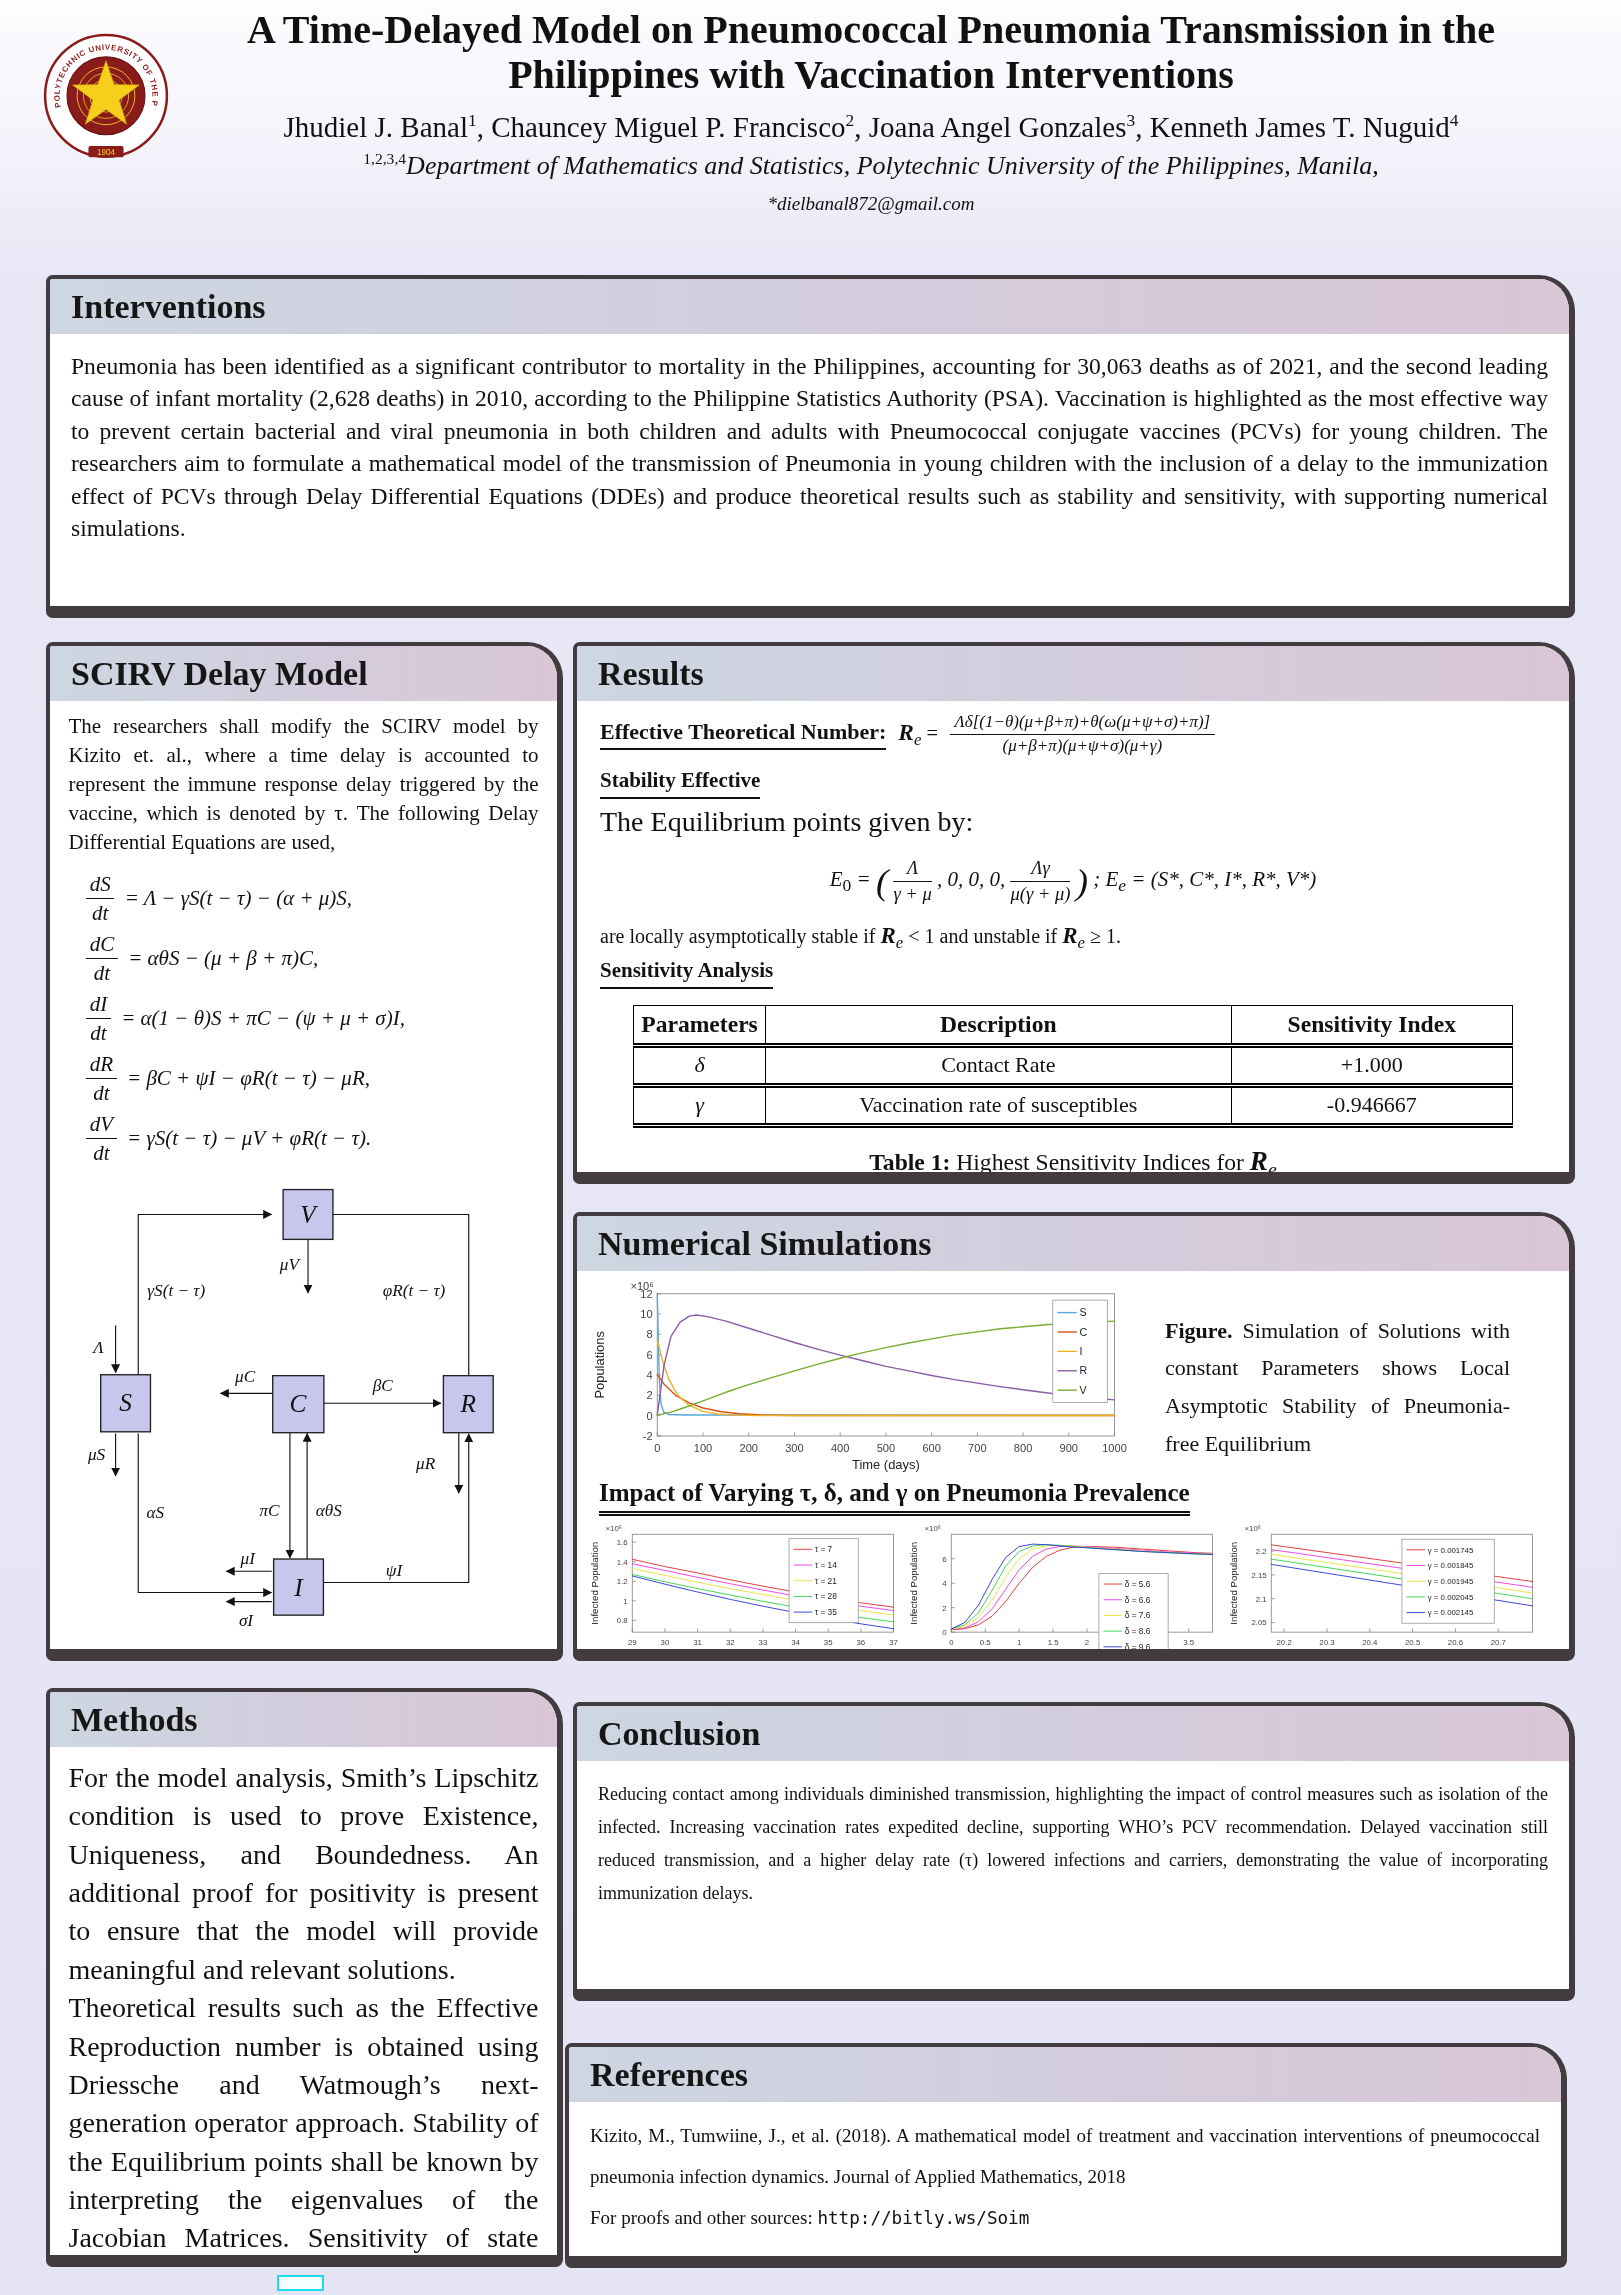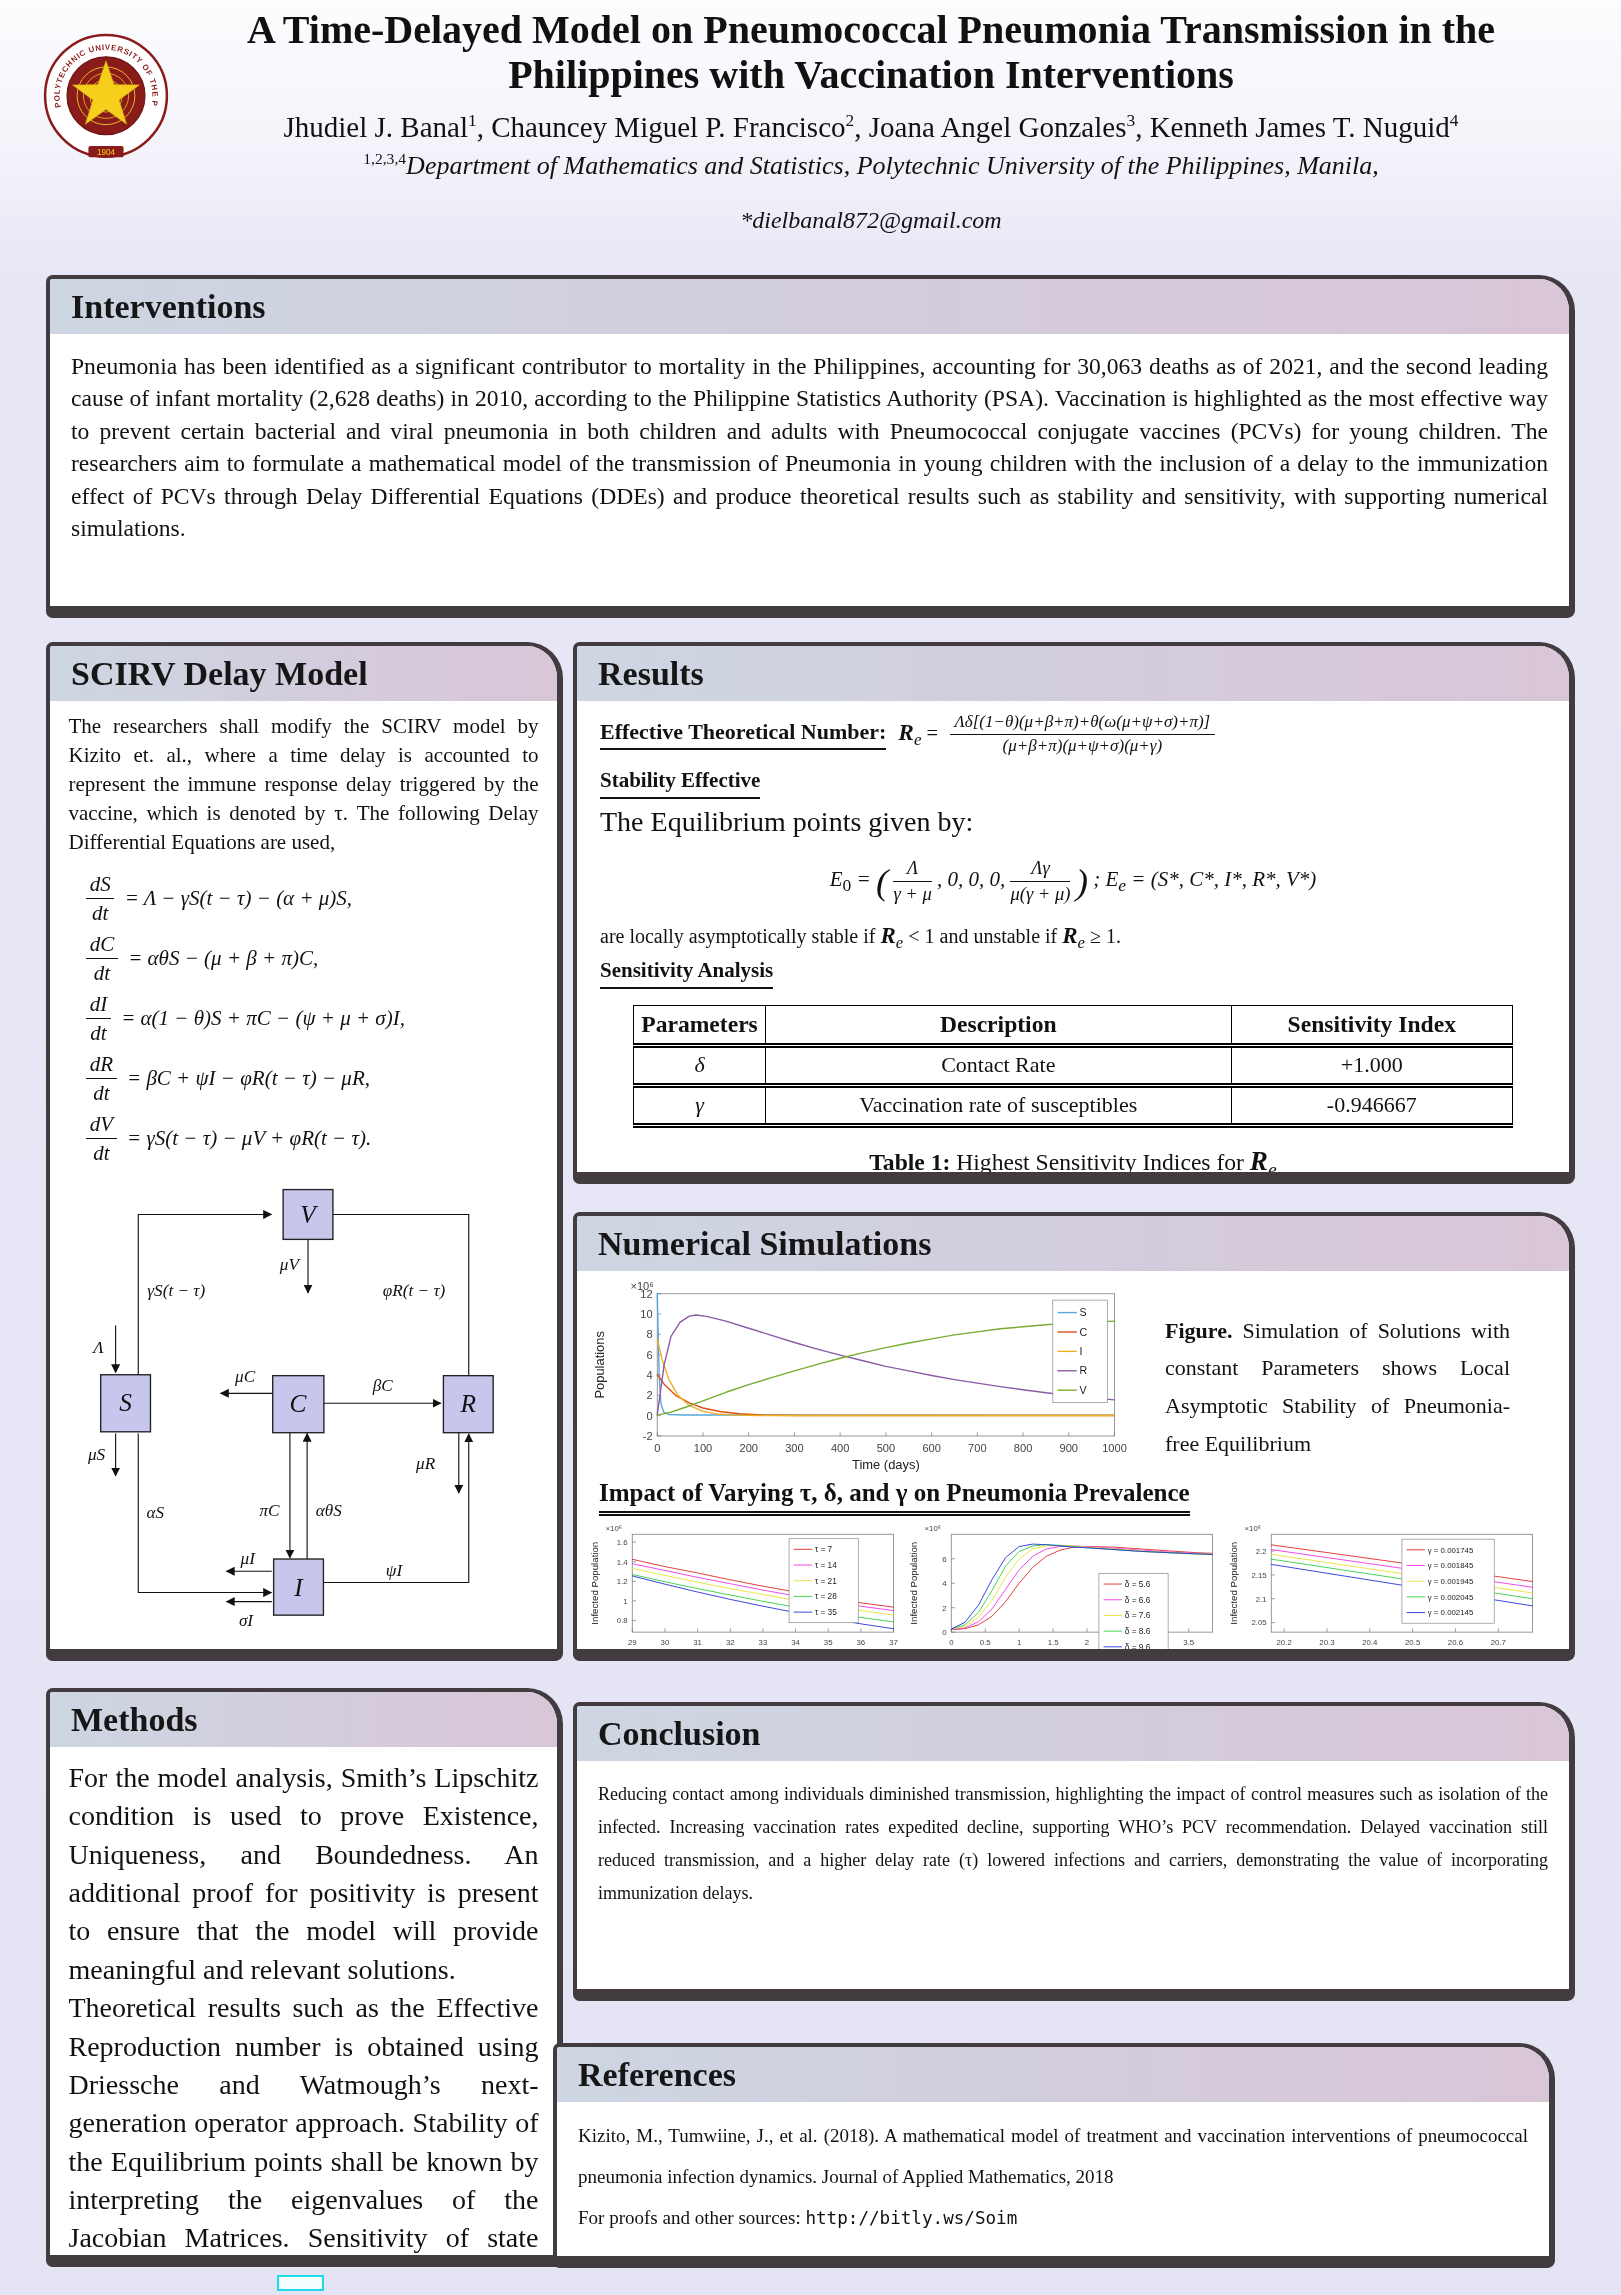--- a/index.html
+++ b/index.html
@@ -10,21 +10,21 @@
     overflow:hidden;
   }
   #poster{position:absolute;inset:0;}
   
   .head-text{position:absolute;left:153px;right:32px;top:8.3px;text-align:center;}
   .poster-title{font-weight:bold;font-size:40px;line-height:1.12;margin:0 auto;max-width:1386px;}
   .authors{font-size:29px;margin-top:12px;}
   .authors sup{font-size:60%;}
   .affil{font-size:26px;font-style:italic;margin-top:6.5px;}
   .affil sup{font-size:60%;font-style:normal;}
-  .email{font-size:24px;font-style:italic;margin-top:26px;}
+  .email{font-size:19px;font-style:italic;margin-top:12px;}
   .logo{position:absolute;left:43px;top:33px;width:126px;height:135px;}
   
   .panel{position:absolute;background:#fff;box-sizing:border-box;
     border:4.6px solid #423c40;border-right-width:6.5px;border-bottom-width:12px;
     border-radius:6.5px 36px 7.4px 6.5px;overflow:hidden;}
   .panel-header{height:55px;background:linear-gradient(90deg,#cdd6e2 0%,#d3ccdc 55%,#d9c6d7 100%);
     display:flex;align-items:center;padding:0 21px;}
   .panel-header h2{margin:0;font-size:34px;font-weight:bold;color:#161616;}
   .panel-body{padding:12px 21px;}
   .just{text-align:justify;}
@@ -516,21 +516,21 @@
     </div>
   </section>
 
   <section class="panel" id="panel-conclusion" style="left:573px;top:1702px;width:1002px;height:299px;">
     <div class="panel-header">
       <h2>Conclusion</h2>
     </div>
     <div class="panel-body just">Reducing contact among individuals diminished transmission, highlighting the impact of control measures such as isolation of the infected.  Increasing vaccination rates expedited decline, supporting WHO’s PCV recommendation.  Delayed vaccination still reduced transmission, and a higher delay rate (τ) lowered infections and carriers, demonstrating the value of incorporating immunization delays.</div>
   </section>
 
-  <section class="panel" id="panel-references" style="left:553px;top:2043px;width:1002px;height:225px;">
+  <section class="panel" id="panel-references" style="left:565px;top:2043px;width:1002px;height:225px;">
     <div class="panel-header">
       <h2>References</h2>
     </div>
     <div class="panel-body just">
       <div>Kizito, M., Tumwiine, J., et al. (2018).  A mathematical model of treatment and vaccination interventions of pneumococcal pneumonia infection dynamics.  Journal of Applied Mathematics, 2018</div>
       <div>
         <span>For proofs and other sources: </span><a href="#" class="mono ref-link">http://bitly.ws/Soim</a>
       </div>
     </div>
   </section>

